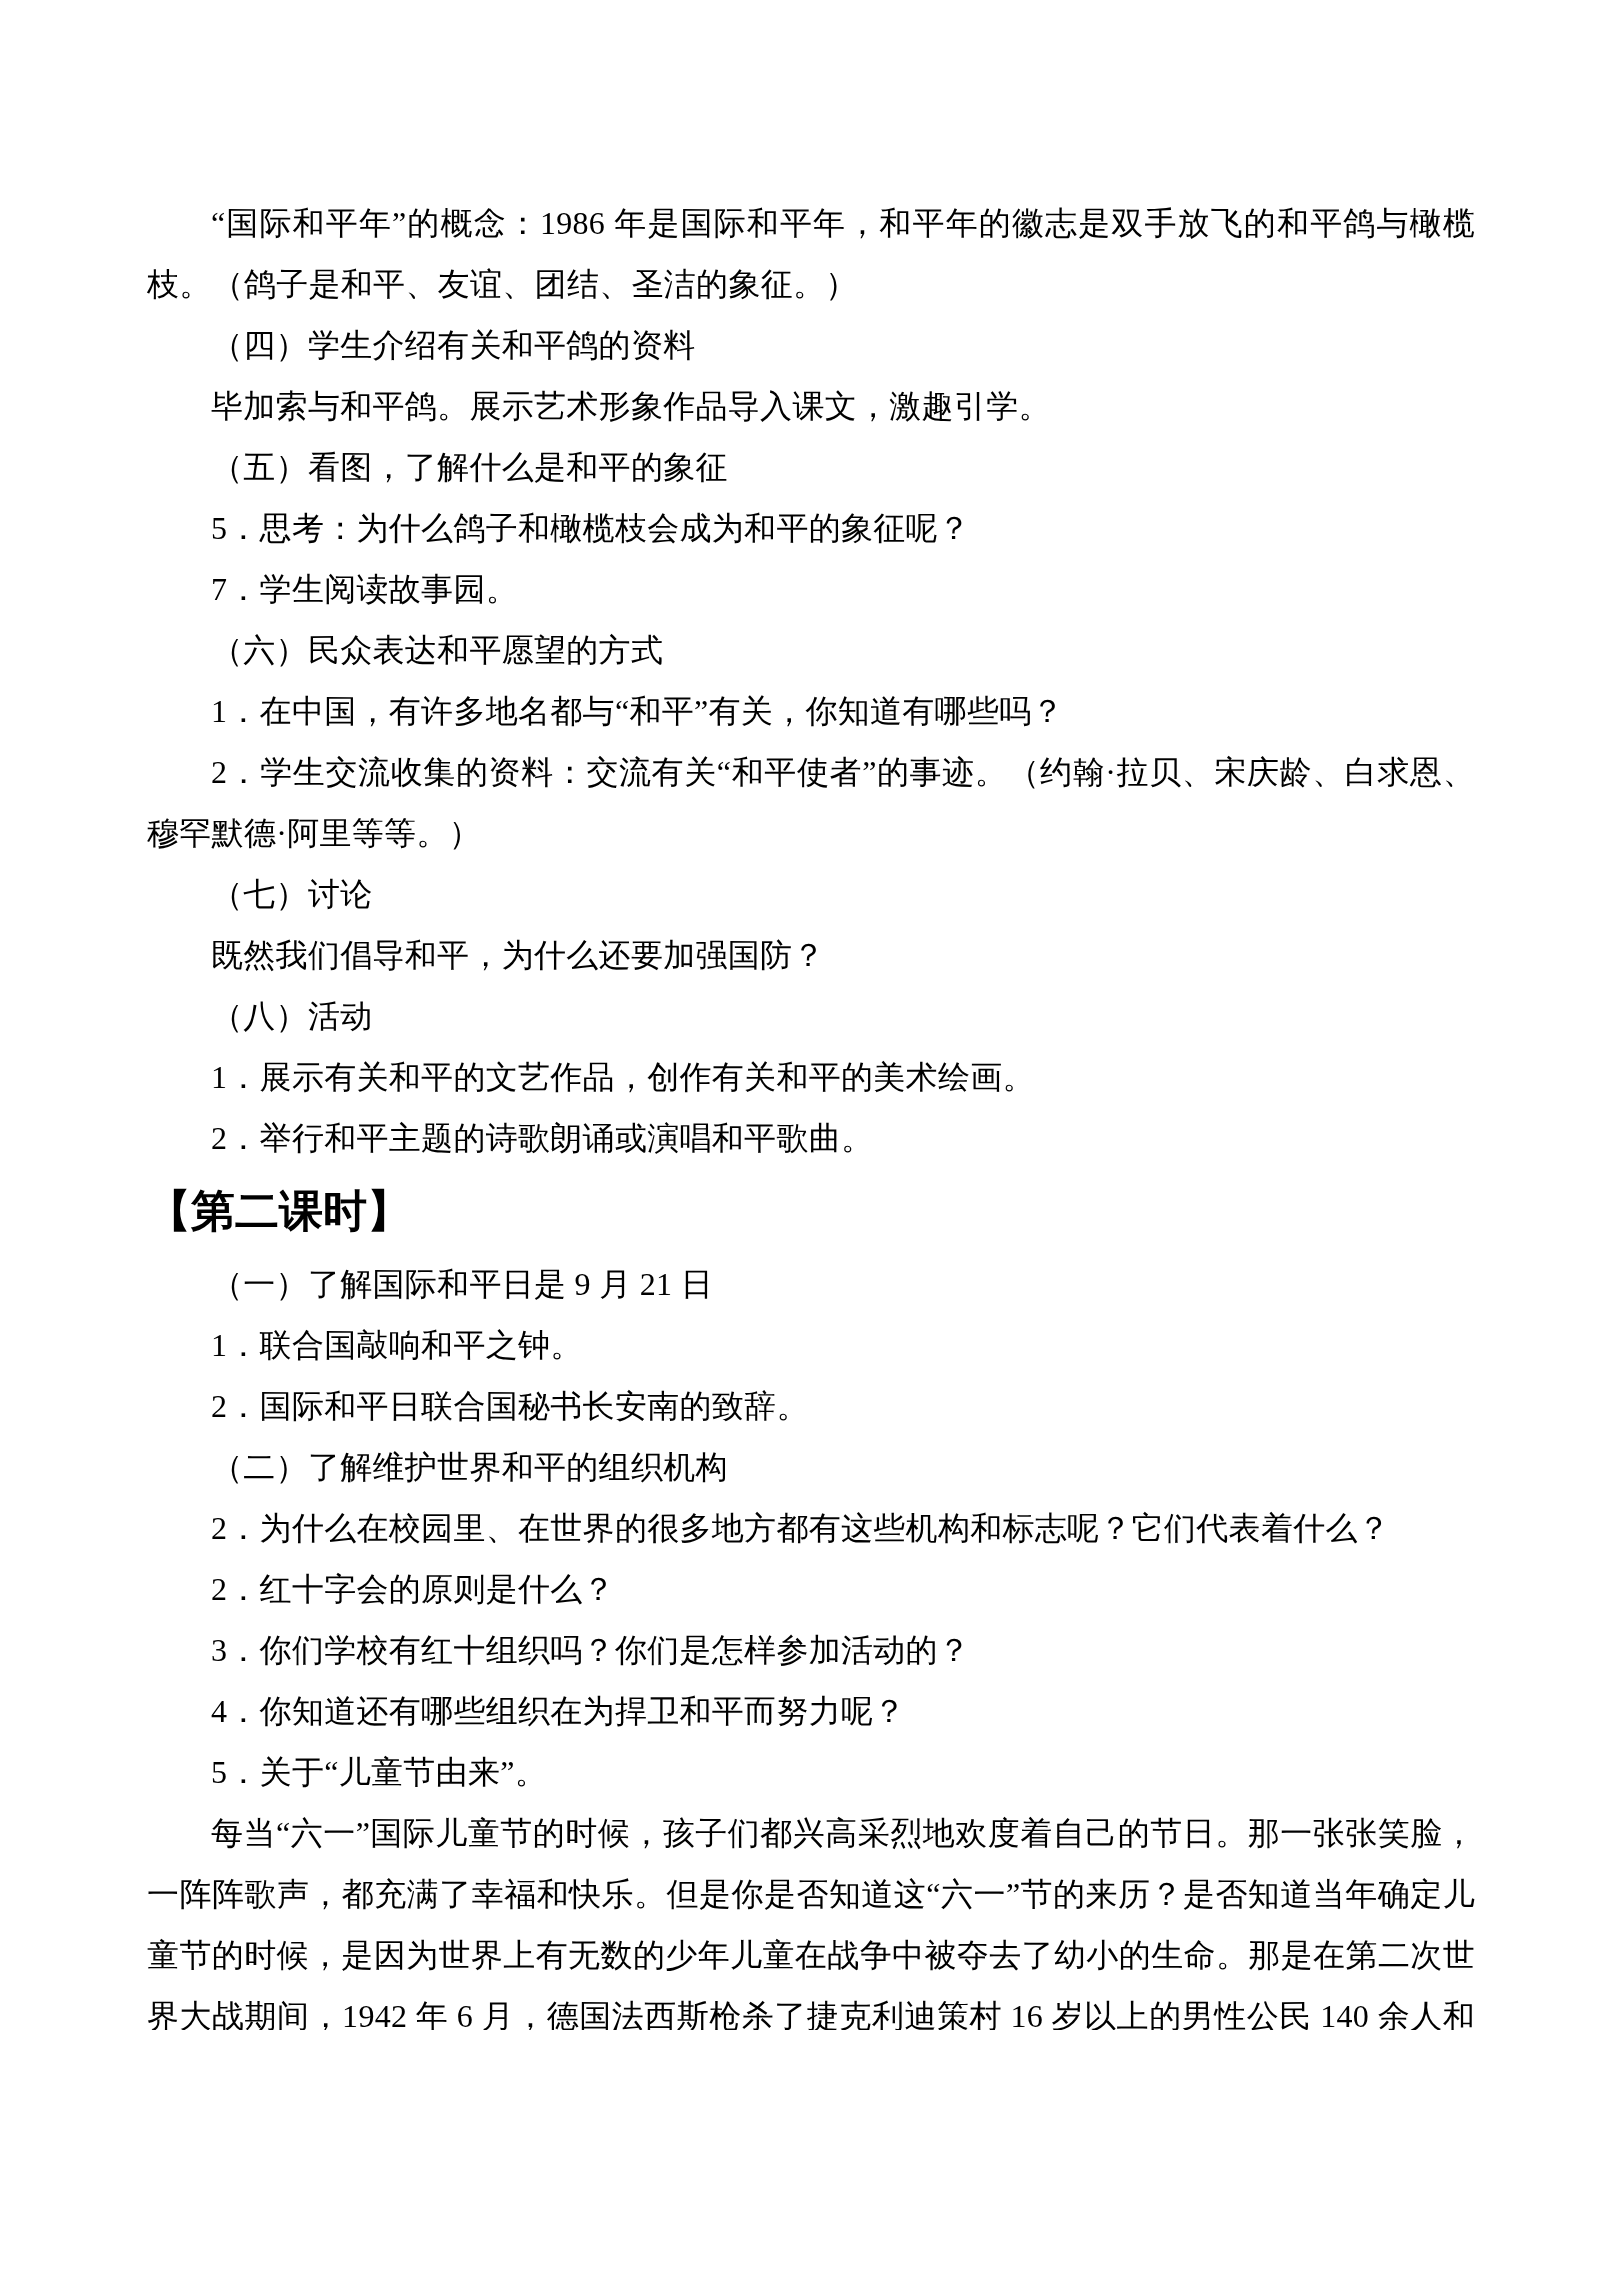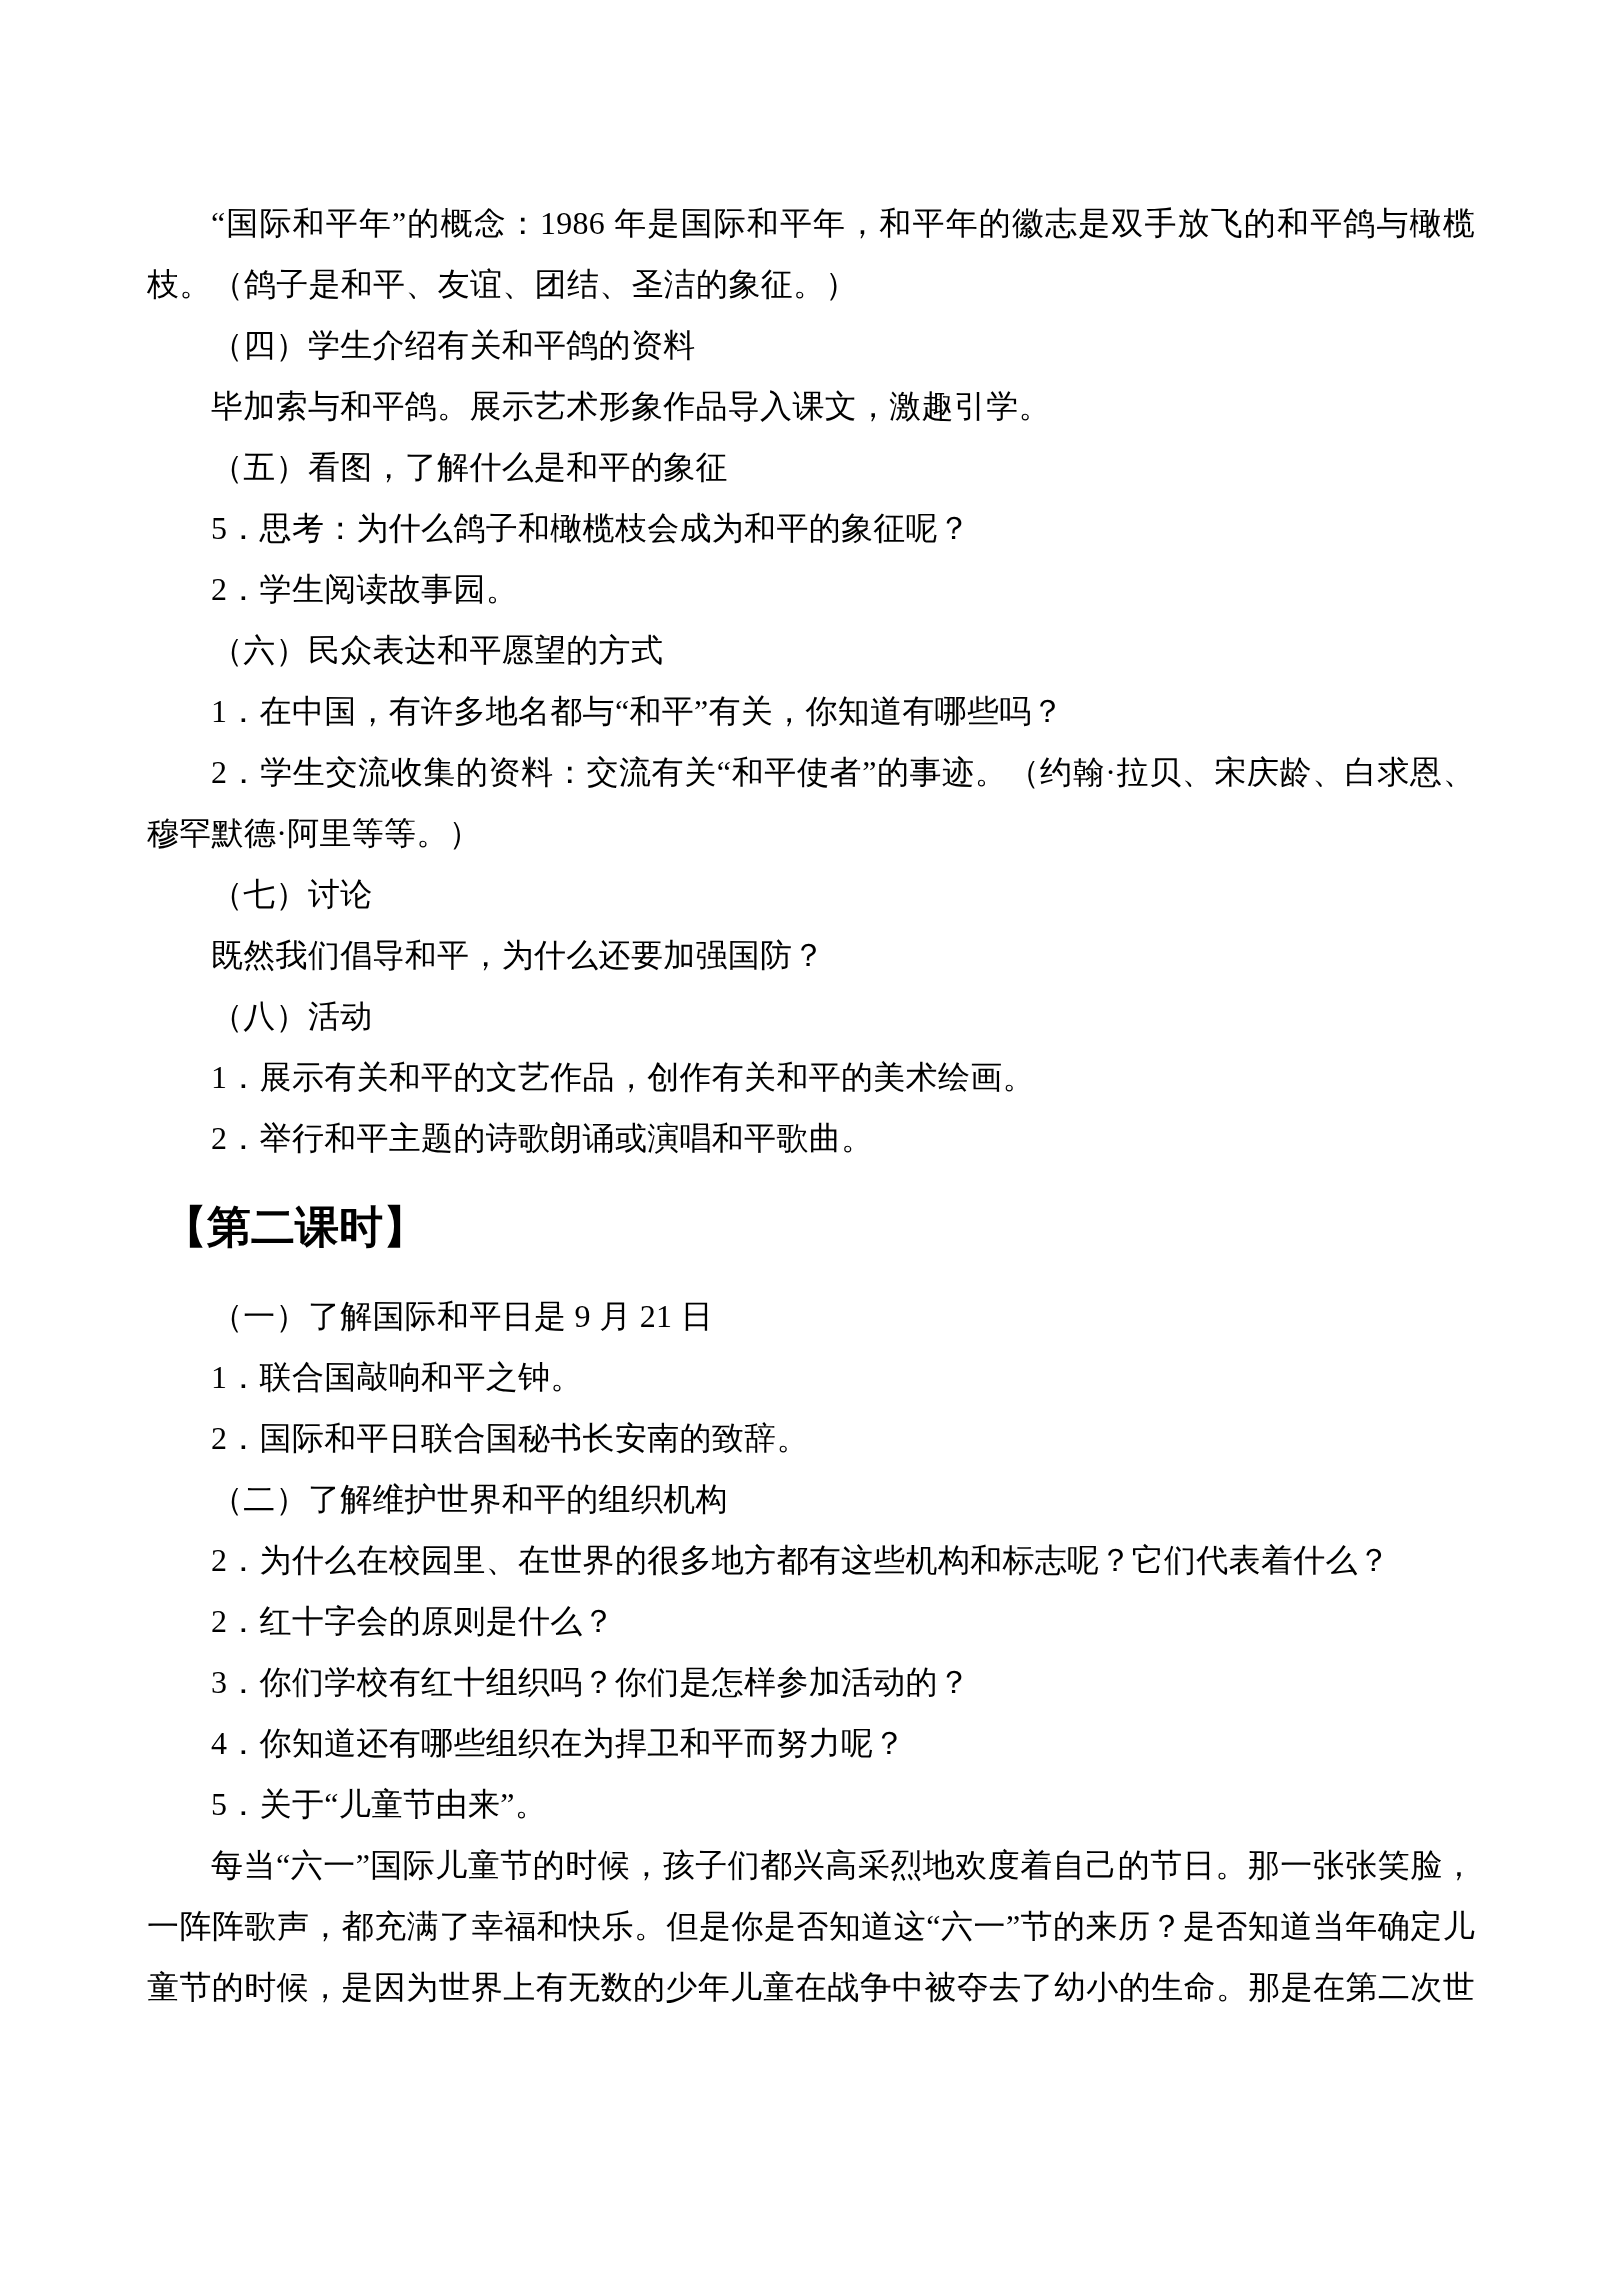--- a/index.html
+++ b/index.html
@@ -27,21 +27,21 @@
     padding: 0;
     font-family: "Liberation Serif", "DejaVu Serif", serif;
     font-size: 32px;
     line-height: 61px;
     color: #000000;
     text-indent: 2em;
     text-align: justify;
     letter-spacing: 0.3px;
   }
   .content h2.heading {
-    margin: 16px;
+    margin: 0;
     padding: 0;
     font-family: "Liberation Serif", "DejaVu Serif", serif;
     font-size: 44px;
     line-height: 85px;
     font-weight: bold;
     color: #000000;
     text-indent: 0;
   }
   .footer {
     position: absolute;
@@ -61,21 +61,21 @@
 </head>
 <body>
 
 <div class="page">
   <main class="content">
       <p class="paragraph">“国际和平年”的概念：1986 年是国际和平年，和平年的徽志是双手放飞的和平鸽与橄榄枝。（鸽子是和平、友谊、团结、圣洁的象征。）</p>
       <p class="paragraph">（四）学生介绍有关和平鸽的资料</p>
       <p class="paragraph">毕加索与和平鸽。展示艺术形象作品导入课文，激趣引学。</p>
       <p class="paragraph">（五）看图，了解什么是和平的象征</p>
       <p class="paragraph">5．思考：为什么鸽子和橄榄枝会成为和平的象征呢？</p>
-      <p class="paragraph">2．学生阅读故事园。</p>
+      <p class="paragraph">7．学生阅读故事园。</p>
       <p class="paragraph">（六）民众表达和平愿望的方式</p>
       <p class="paragraph">1．在中国，有许多地名都与“和平”有关，你知道有哪些吗？</p>
       <p class="paragraph">2．学生交流收集的资料：交流有关“和平使者”的事迹。（约翰·拉贝、宋庆龄、白求恩、穆罕默德·阿里等等。）</p>
       <p class="paragraph">（七）讨论</p>
       <p class="paragraph">既然我们倡导和平，为什么还要加强国防？</p>
       <p class="paragraph">（八）活动</p>
       <p class="paragraph">1．展示有关和平的文艺作品，创作有关和平的美术绘画。</p>
       <p class="paragraph">2．举行和平主题的诗歌朗诵或演唱和平歌曲。</p>
       <h2 class="heading">【第二课时】</h2>
       <p class="paragraph">（一）了解国际和平日是 9 月 21 日</p>

